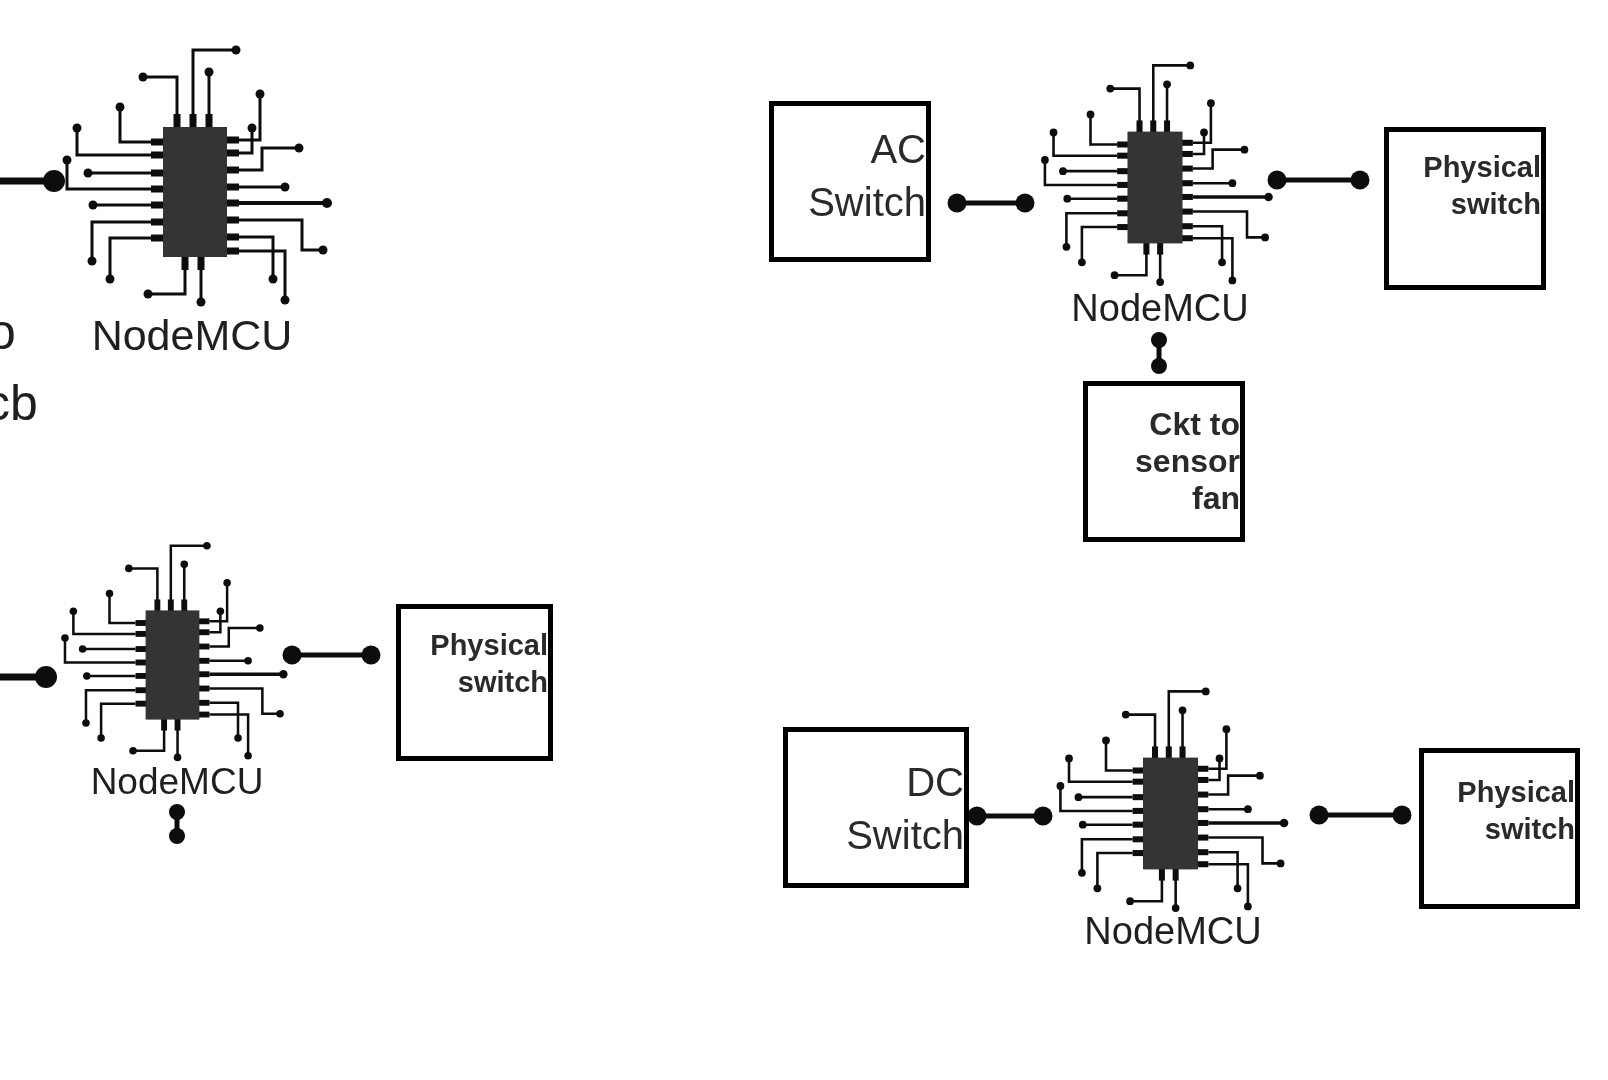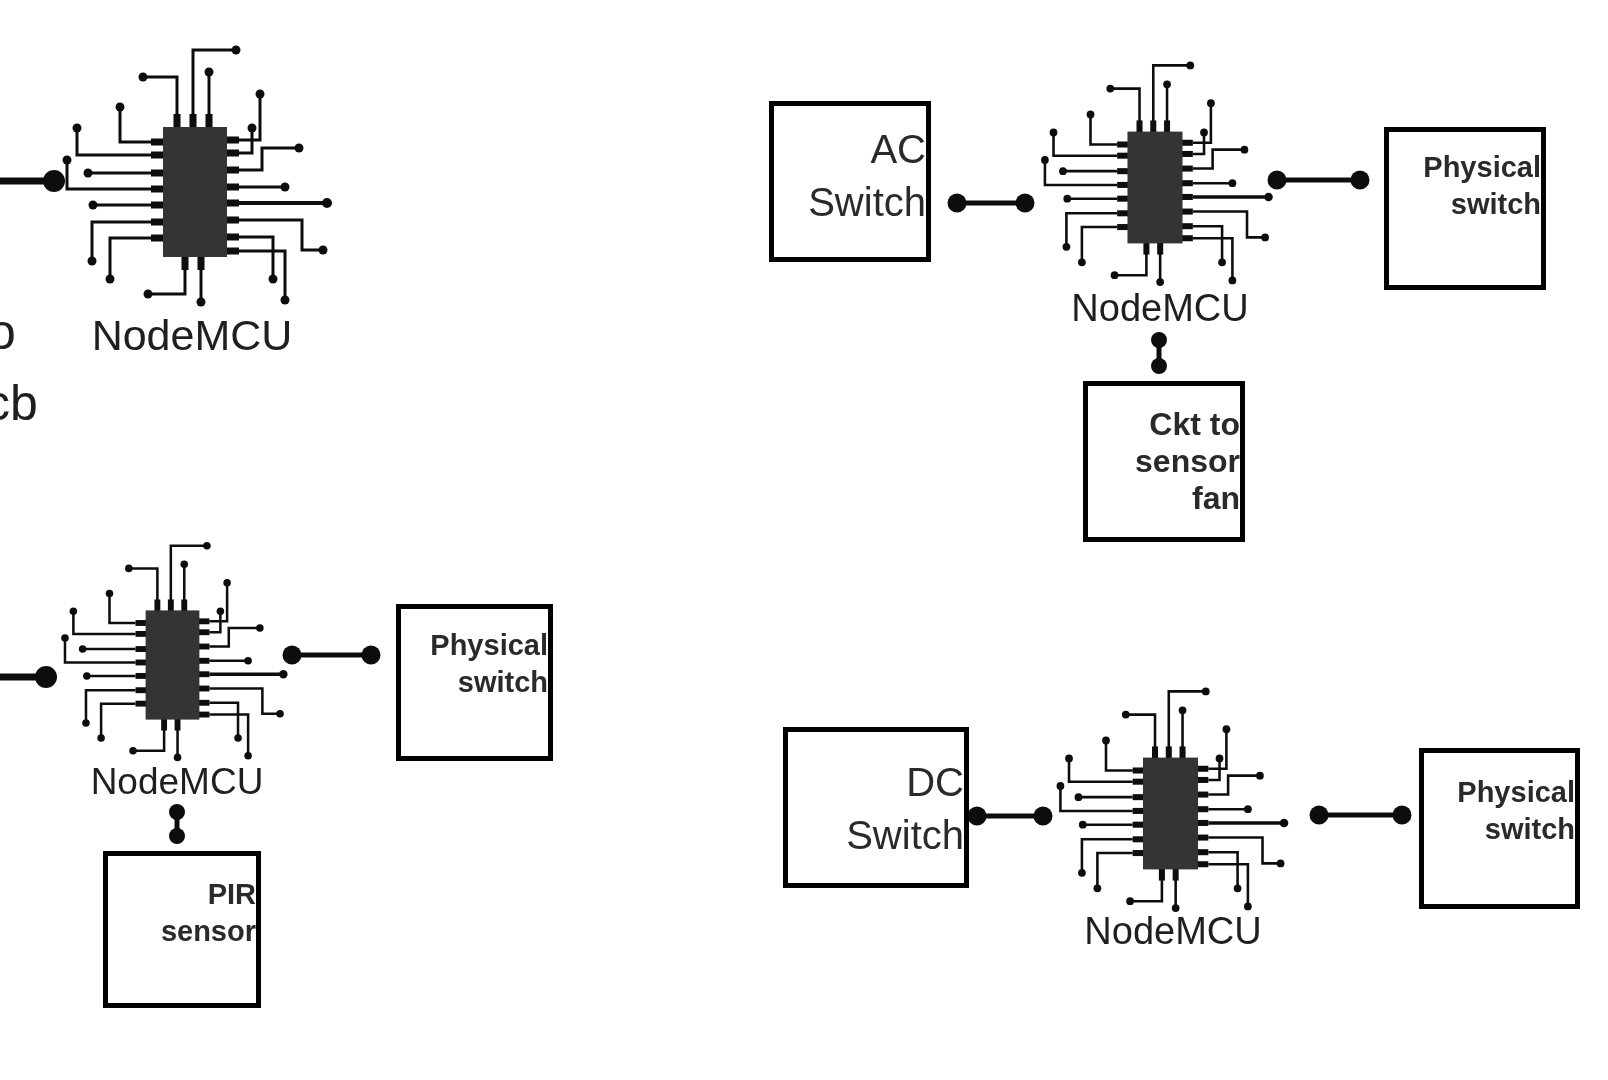--- a/index.html
+++ b/index.html
@@ -201,24 +201,20 @@
     <span class="bl">Ckt to</span>
     <span class="bl">sensor</span>
     <span class="bl">fan</span>
   </div>
 
   <div class="box small" style="left:396px;top:604px;width:157px;height:157px;padding-top:18px;">
     <span class="bl">Physical</span>
     <span class="bl">switch</span>
   </div>
 
-  <div class="box small" style="left:103px;top:851px;width:158px;height:157px;padding-top:20px;">
-    <span class="bl">PIR</span>
-    <span class="bl">sensor</span>
-  </div>
 
   <div class="box big" style="left:783px;top:727px;width:186px;height:161px;padding-top:24px;">
     <span class="bl">DC</span>
     <span class="bl">Switch</span>
   </div>
 
   <div class="box small" style="left:1419px;top:748px;width:161px;height:161px;padding-top:21px;">
     <span class="bl">Physical</span>
     <span class="bl">switch</span>
   </div>

